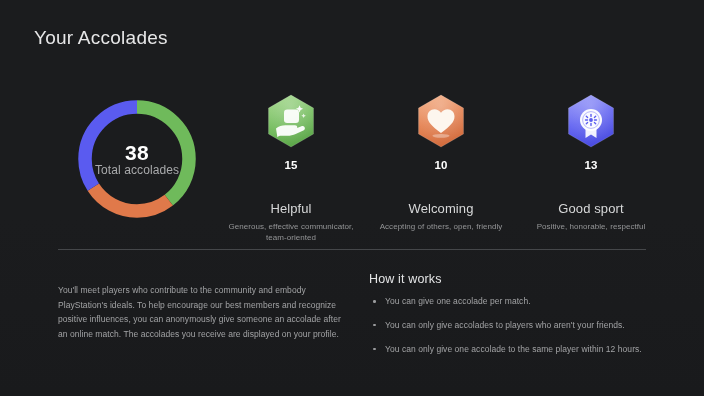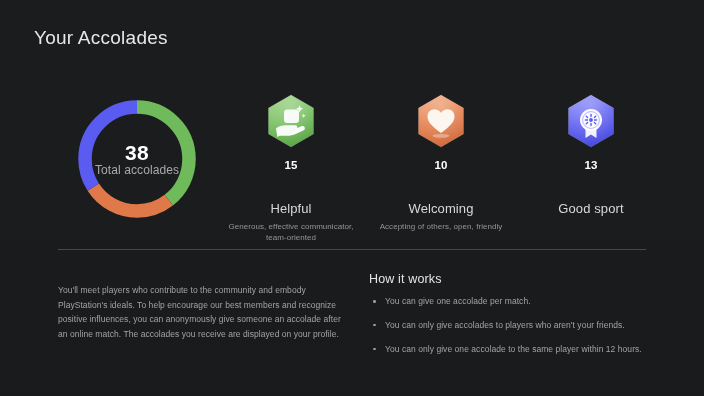--- a/index.html
+++ b/index.html
@@ -307,20 +307,21 @@
               <rect x="31.8" y="27.3" width="3.4" height="1.4" rx="0.7"></rect>
               <rect x="24.3" y="23.3" width="1.3" height="3.2" rx="0.65" transform="rotate(-45 24.95 24.9)"></rect>
               <rect x="32.4" y="29.5" width="1.3" height="3.2" rx="0.65" transform="rotate(-45 33.05 31.1)"></rect>
               <rect x="32.4" y="23.3" width="1.3" height="3.2" rx="0.65" transform="rotate(45 33.05 24.9)"></rect>
               <rect x="24.3" y="29.5" width="1.3" height="3.2" rx="0.65" transform="rotate(45 24.95 31.1)"></rect>
             </g>
           </svg>
         </div>
         <div class="badge-count">13</div>
         <div class="badge-name">Good sport</div>
+        <div class="badge-desc">Positive, honorable, respectful</div>
       </div>
 
     </div>
   </div>
 
   <div class="divider"></div>
 
   <div class="info">
 
     <div class="col-left">

